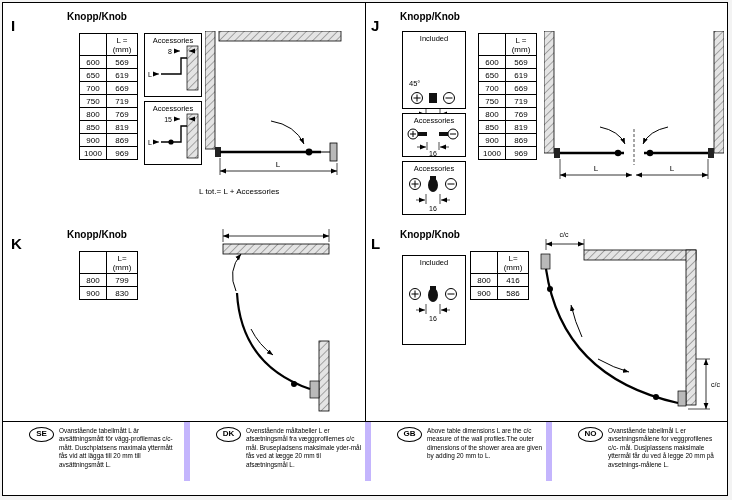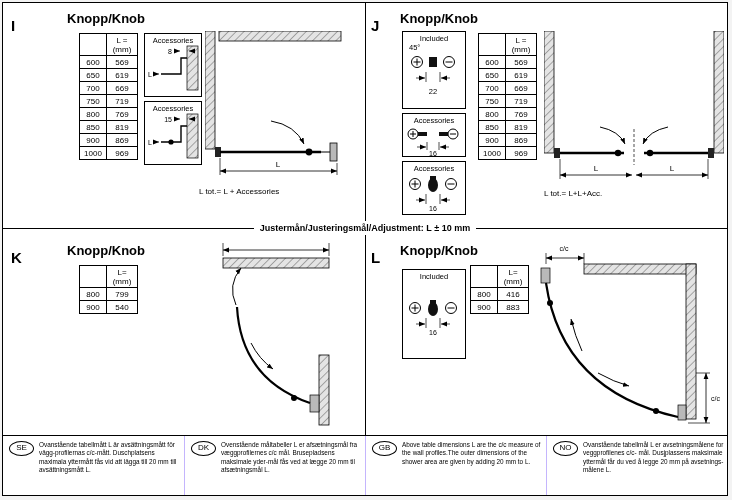--- a/index.html
+++ b/index.html
@@ -12,46 +12,46 @@
     width:726px; height:494px; margin:2px; border:1.5px solid #000;
     background:#fff; display:flex; flex-direction:column; overflow:hidden;
   }
   .half { display:flex; }
   .top-half { height:218px; }
   .bottom-half { height:200px; }
   .panel { position:relative; width:50%; height:100%; }
   .panel.right { border-left:1px solid #000; }
 
   .letter { position:absolute; font-size:15px; font-weight:bold; }
-  .knopp  { position:absolute; font-size:13px; font-weight:bold; }
+  .knopp  { position:absolute; font-size:10px; font-weight:bold; }
 
   .dim-table { position:absolute; border-collapse:collapse; font-size:8px; background:#fff; }
   .dim-table th, .dim-table td { border:1px solid #000; padding:1.5px 3px; text-align:center; font-weight:normal; }
   .dim-table th { white-space:pre-line; line-height:1.15; }
   .dim-table .c1 { width:27px; }
   .dim-table .c2 { width:31px; }
 
   .acc-box { position:absolute; border:1px solid #000; padding:2px 1px 0 1px; background:#fff; }
   .acc-label { font-size:7.5px; text-align:center; line-height:1.2; }
-  .angle-label { font-size:7.5px; padding-left:5px; line-height:1.2; }
+  .angle-label { font-size:7.5px; padding-left:5px; line-height:1.2;margin-top:36px; }
 
   .total-label { position:absolute; font-size:8px; text-align:left; }
   .diagram { position:absolute; }
   svg text { font-family:"Liberation Sans", sans-serif; fill:#000; }
 
   .adjust-row { height:14px; display:flex; align-items:center; }
   .adjust-row .rule { flex:1; height:0; border-top:1.3px solid #000; }
   .adjust-text { font-size:9px; font-weight:bold; padding:0 6px; white-space:nowrap; }
 
   .footnotes { height:60px; border-top:1px solid #000; display:grid; grid-template-columns:repeat(4,1fr); }
   .footnote { padding:5px 3px 3px 6px; display:flex; align-items:flex-start; overflow:hidden; }
-  .footnote + .footnote { border-left:1px solid #c4b5fd; }
+  .footnote + .footnote { border-left:6px solid #c4b5fd; }
   .badge {
     flex:0 0 auto; width:25px; height:15px; border:1.6px solid #000; border-radius:50%;
-    font-size:8px; font-weight:normal; text-align:center; line-height:12.5px; margin-right:5px;
+    font-size:8px; font-weight:bold; text-align:center; line-height:12.5px; margin-right:5px;margin-left:20px;
   }
   .foot-text { font-size:6.4px; line-height:1.32; margin:0; }
 </style>
 </head>
 <body>
 
 <svg width="0" height="0" style="position:absolute">
   <defs>
     <pattern id="hatch" width="5.5" height="5.5" patternUnits="userSpaceOnUse" patternTransform="rotate(45)">
       <rect width="5.5" height="5.5" fill="#e4e4e4"></rect>
@@ -289,29 +289,23 @@
         <g>
           <line x1="16" y1="128" x2="16" y2="148" stroke="#000" stroke-width="0.7"></line>
           <line x1="164" y1="128" x2="164" y2="148" stroke="#000" stroke-width="0.7"></line>
           <line x1="16" y1="144" x2="88" y2="144" stroke="#000" stroke-width="0.8" marker-start="url(#arw)" marker-end="url(#arw)"></line>
           <line x1="92" y1="144" x2="164" y2="144" stroke="#000" stroke-width="0.8" marker-start="url(#arw)" marker-end="url(#arw)"></line>
           <text x="52" y="140" text-anchor="middle" font-size="8">L</text>
           <text x="128" y="140" text-anchor="middle" font-size="8">L</text>
         </g>
       </svg>
 
-      <div class="total-label" style="left:178px;top:186px;width:180px">L tot.= L+L+Acc.</div>
     </section>
   </div>
 
-  <div class="adjust-row">
-    <div class="rule"></div>
-    <div class="adjust-text">Justermån/Justeringsmål/Adjustment: L ± 10 mm</div>
-    <div class="rule"></div>
-  </div>
 
   <div class="half bottom-half">
 
     <section class="panel">
       <div class="letter" style="left:8px;top:14px">K</div>
       <div class="knopp" style="left:64px;top:8px">Knopp/Knob</div>
 
       <table class="dim-table" style="left:76px;top:30px">
         <thead>
           <tr>
@@ -320,21 +314,21 @@
 (mm)</th>
           </tr>
         </thead>
         <tbody>
             <tr>
               <td>800</td>
               <td>799</td>
             </tr>
             <tr>
               <td>900</td>
-              <td>540</td>
+              <td>830</td>
             </tr>
           </tbody>
       </table>
 
       <svg class="diagram" style="left:196px;top:8px" width="145" height="188" viewBox="0 0 145 188">
         <g>
           <line x1="24" y1="0" x2="24" y2="13" stroke="#000" stroke-width="0.7"></line>
           <line x1="130" y1="0" x2="130" y2="13" stroke="#000" stroke-width="0.7"></line>
           <line x1="24" y1="7" x2="130" y2="7" stroke="#000" stroke-width="0.8" marker-start="url(#arw)" marker-end="url(#arw)"></line>
         </g>
@@ -380,21 +374,21 @@
 (mm)</th>
           </tr>
         </thead>
         <tbody>
             <tr>
               <td>800</td>
               <td>416</td>
             </tr>
             <tr>
               <td>900</td>
-              <td>883</td>
+              <td>586</td>
             </tr>
           </tbody>
       </table>
 
       <svg class="diagram" style="left:166px;top:8px" width="196" height="188" viewBox="0 0 196 188">
         <g>
           <text x="32" y="8" text-anchor="middle" font-size="7">c/c</text>
           <line x1="14" y1="10" x2="14" y2="21" stroke="#000" stroke-width="0.7"></line>
           <line x1="52" y1="10" x2="52" y2="21" stroke="#000" stroke-width="0.7"></line>
           <line x1="14" y1="15" x2="52" y2="15" stroke="#000" stroke-width="0.8" marker-start="url(#arw)" marker-end="url(#arw)"></line>

